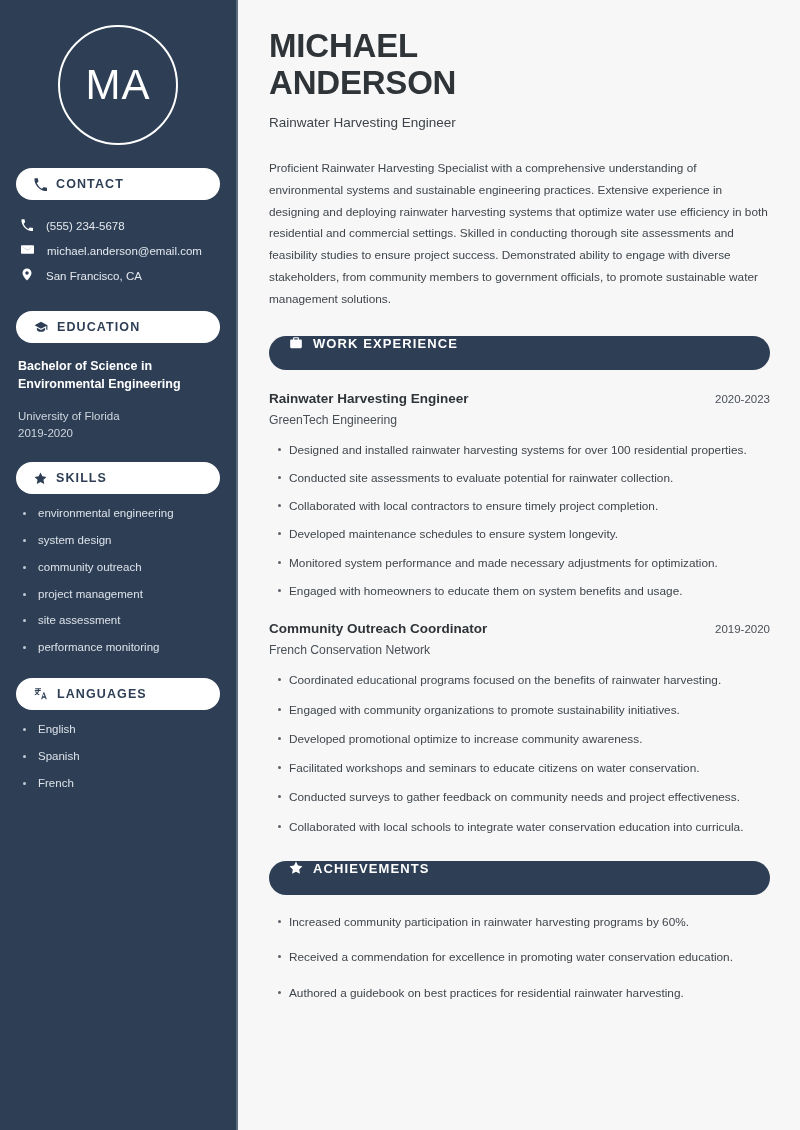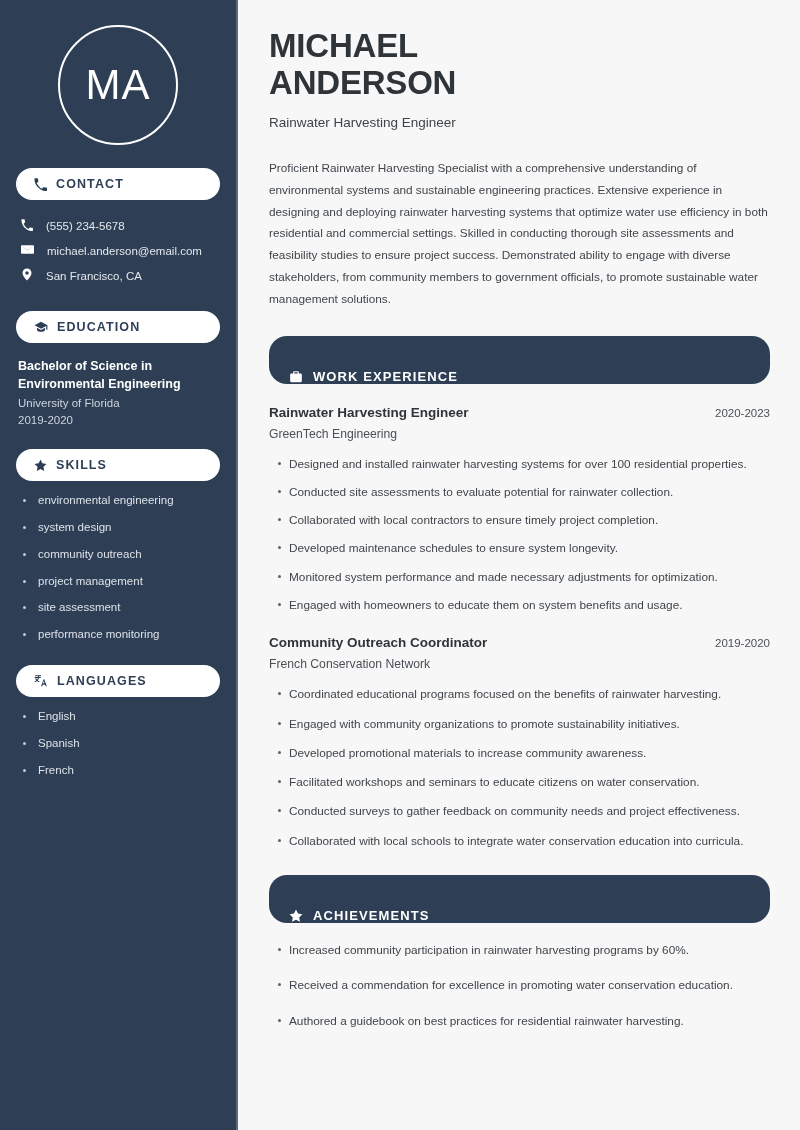--- a/index.html
+++ b/index.html
@@ -83,21 +83,21 @@
   .edu-block { margin-top: 14px; padding-left: 2px; }
   .edu-degree {
     color: #ffffff;
     font-size: 12.5px;
     font-weight: 700;
     line-height: 1.45;
   }
   .edu-school {
     color: #ced5de;
     font-size: 11.5px;
-    margin-top: 4px;
+    margin-top: 17px;
   }
   .edu-years {
     color: #ced5de;
     font-size: 11.5px;
     margin-top: 5px;
   }
 
   .side-list { margin-top: 13px; padding-left: 2px; }
   .side-list-item {
     position: relative;
@@ -141,23 +141,23 @@
   .summary {
     color: #3f454b;
     font-size: 11.8px;
     line-height: 1.85;
     margin-top: 28px;
   }
 
   .section-bar {
     background: #2d3e55;
     border-radius: 18px;
-    height: 48px;
-    display: flex;
-    align-items: flex-end;
+    height: 34px;
+    display: flex;
+    align-items: flex-start;
     gap: 10px;
     padding-left: 20px;
     margin-top: 25px;
   }
   .section-bar .section-label {
     color: #ffffff;
     font-size: 13px;
     font-weight: 700;
     letter-spacing: 1.1px;
   }
@@ -343,21 +343,21 @@
 
     <div class="job">
       <div class="job-head">
         <span class="job-role">Community Outreach Coordinator</span>
         <span class="job-dates">2019-2020</span>
       </div>
       <div class="job-company">French Conservation Network</div>
       <div class="bullets bullets-tight">
         <div class="bullet">Coordinated educational programs focused on the benefits of rainwater harvesting.</div>
         <div class="bullet">Engaged with community organizations to promote sustainability initiatives.</div>
-        <div class="bullet">Developed promotional materials to increase community awareness.</div>
+        <div class="bullet">Developed promotional optimize to increase community awareness.</div>
         <div class="bullet">Facilitated workshops and seminars to educate citizens on water conservation.</div>
         <div class="bullet">Conducted surveys to gather feedback on community needs and project effectiveness.</div>
         <div class="bullet">Collaborated with local schools to integrate water conservation education into curricula.</div>
       </div>
     </div>
 
     <div class="section-bar">
       <span>
         <svg width="14" height="14" viewBox="0 0 24 24">
             <path d="M12 .9l3.4 7 7.6 1.1-5.5 5.4 1.3 7.6L12 18.4l-6.8 3.6 1.3-7.6L1 9l7.6-1.1z"></path>

